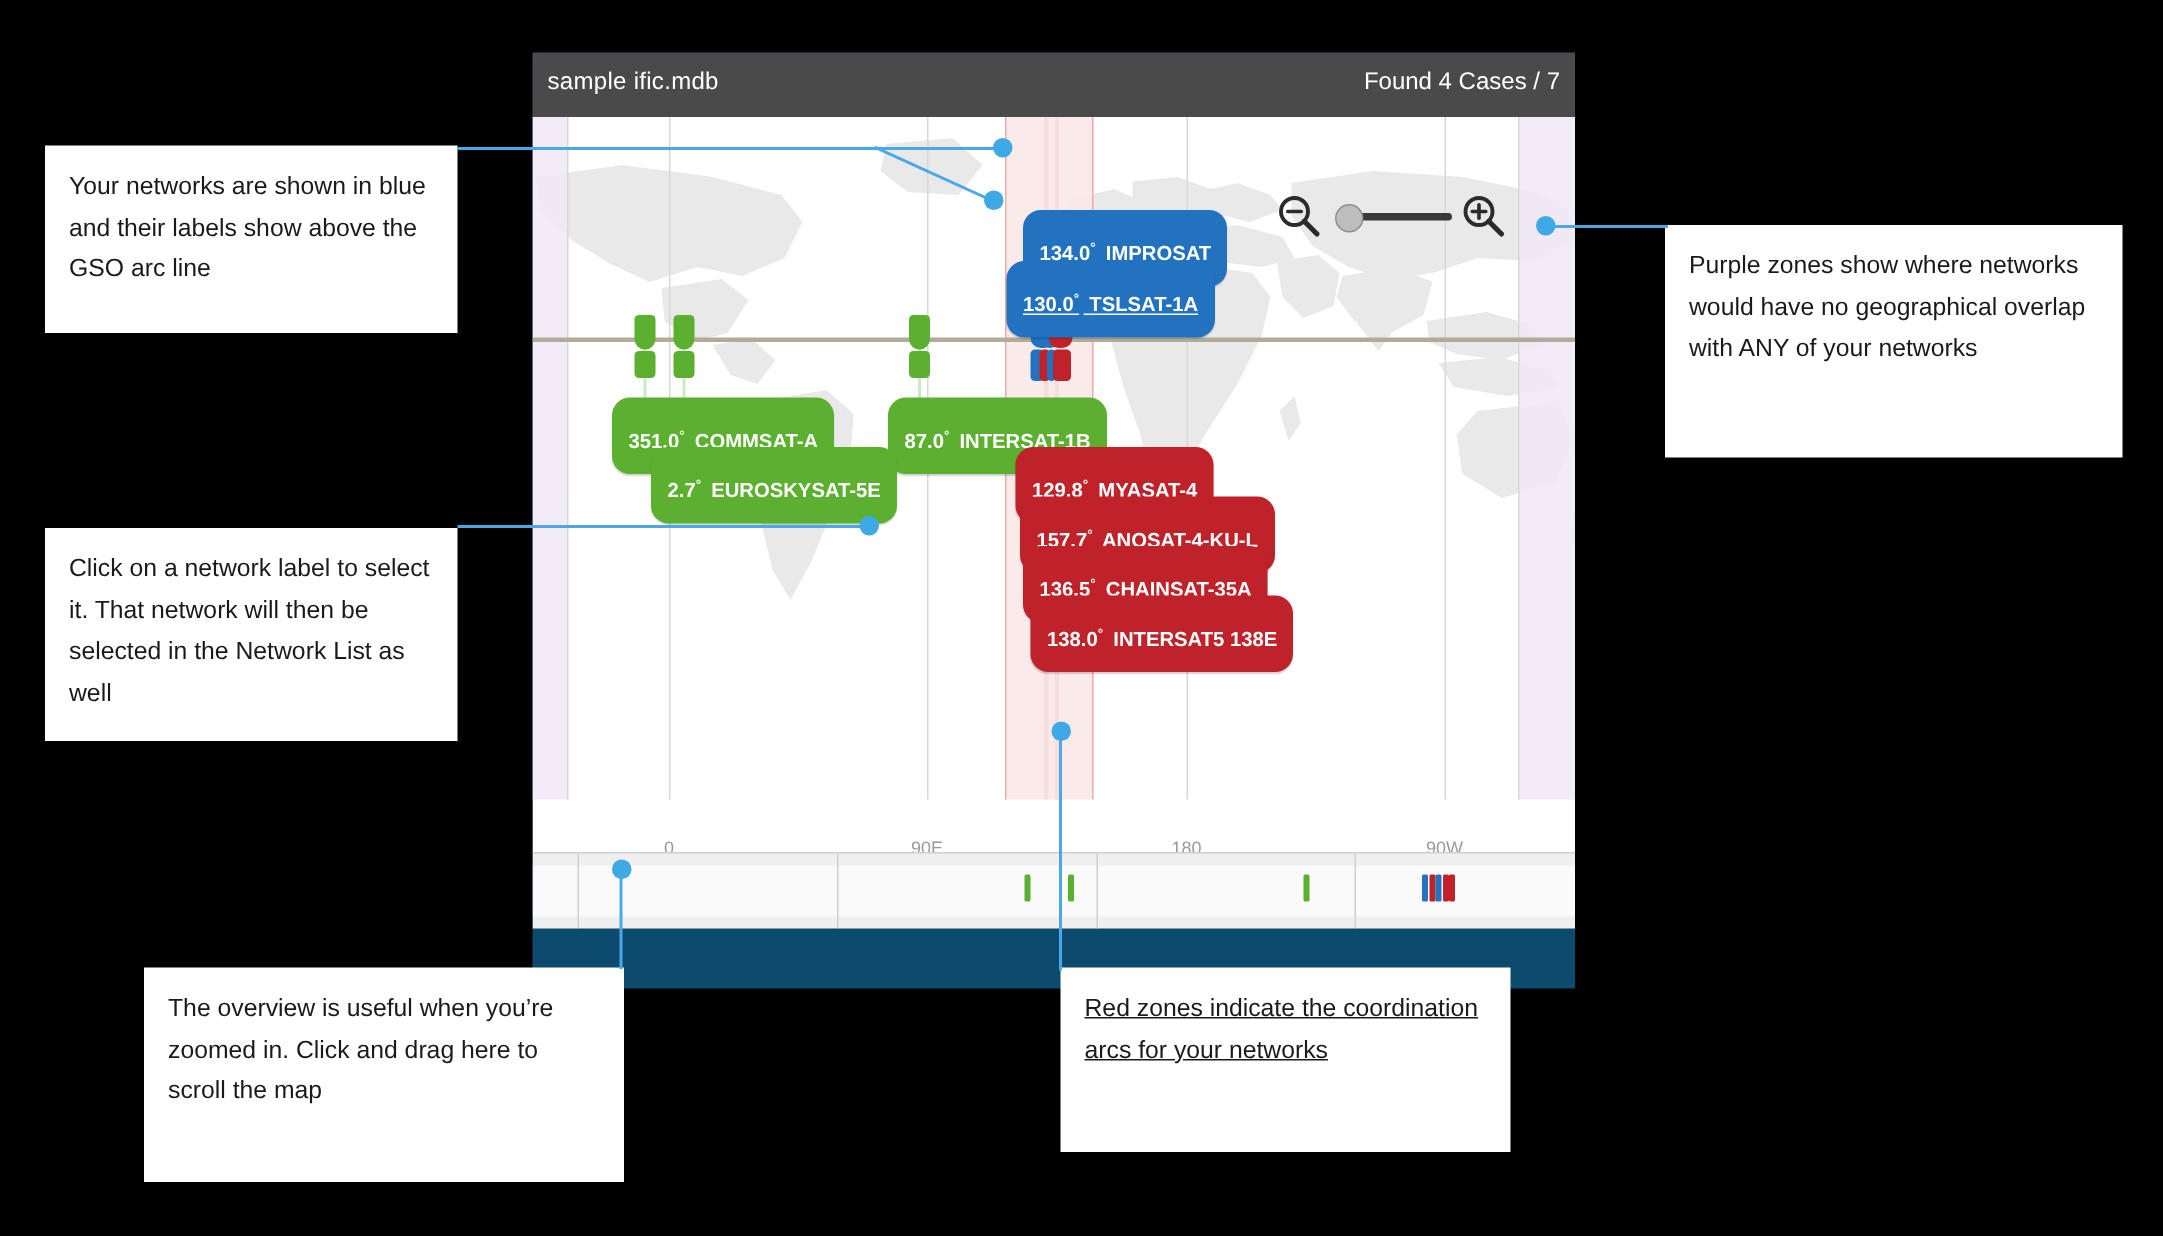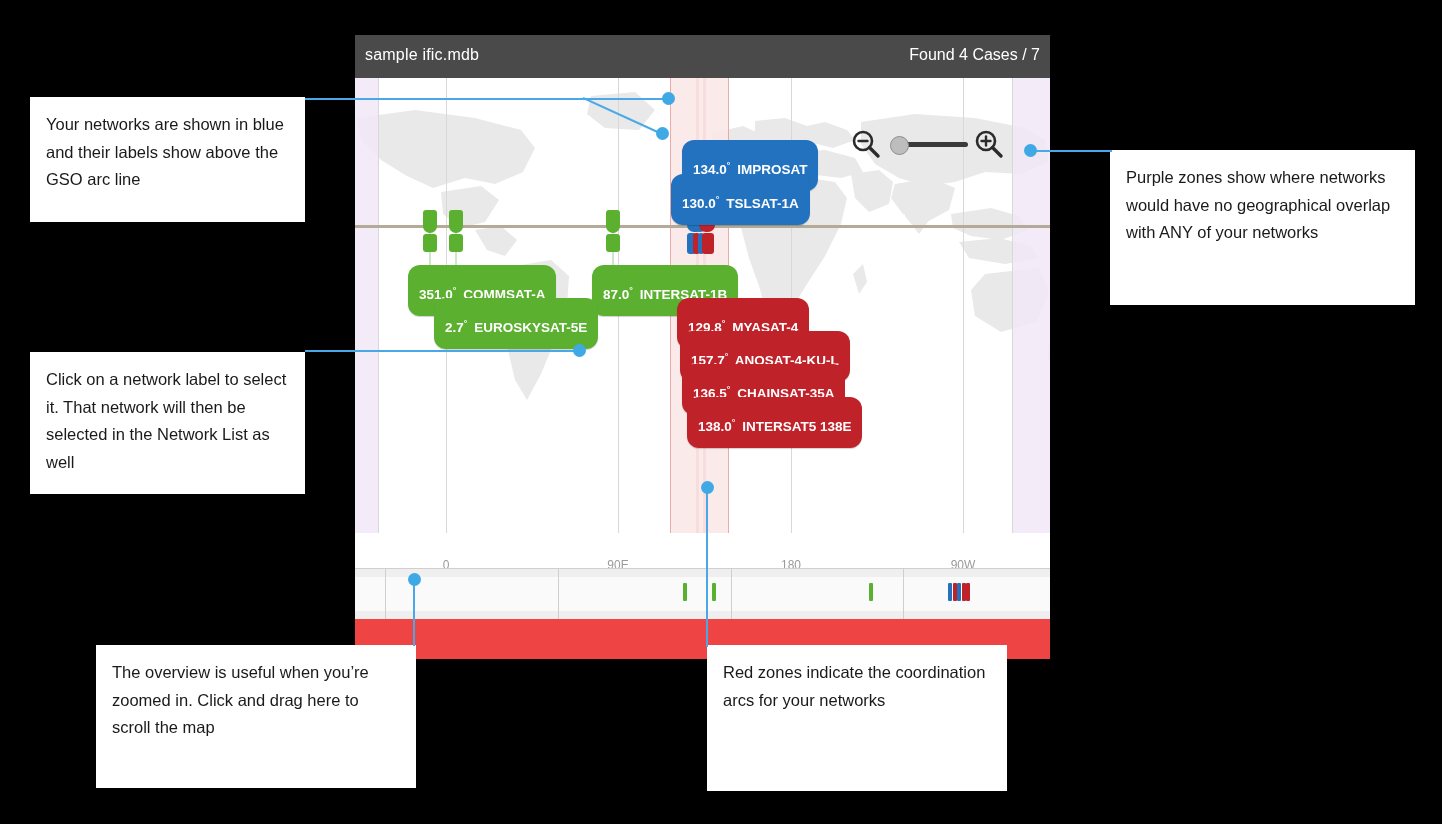--- a/index.html
+++ b/index.html
@@ -1,21 +1,21 @@
 <!DOCTYPE html>
 <html><head>
 <meta charset="utf-8">
 <style>
   html,body{margin:0;padding:0;background:#000;}
   body{width:1442px;height:824px;position:relative;overflow:hidden;
        font-family:"Liberation Sans","DejaVu Sans",sans-serif;}
 
   
   #app-window{position:absolute;left:355px;top:35px;width:695px;height:624px;
-              background:#ef4444;overflow:hidden;}
+              background:#0c4a6e;overflow:hidden;}
 
   #titlebar{position:absolute;left:0;top:0;width:695px;height:43px;
             background:#4a4a4a;color:#fff;}
   #titlebar .t-left{position:absolute;left:10px;top:11px;font-size:16px;letter-spacing:.2px;}
   #titlebar .t-right{position:absolute;right:10px;top:11px;font-size:16px;}
 
   
   #map{position:absolute;left:0;top:43px;width:695px;height:490px;background:#fff;overflow:hidden;}
   #map-svg{position:absolute;left:0;top:0;}
 
@@ -171,21 +171,21 @@
       <div style="position:absolute;left:0;top:27px;width:9px;height:21px;border-radius:3px;background:#2272bf;"></div>
       <div style="position:absolute;left:6px;top:27px;width:7px;height:21px;border-radius:3px;background:#c0222a;"></div>
       <div style="position:absolute;left:11px;top:27px;width:6px;height:21px;border-radius:3px;background:#2272bf;"></div>
       <div style="position:absolute;left:15px;top:27px;width:12px;height:21px;border-radius:3px;background:#c0222a;"></div>
     </div>
 
     <div class="netlabel lbl-blue" style="left:327px;top:62px;">
       <span>134.0</span><sup>°</sup>
       <span>IMPROSAT</span>
     </div>
-    <div class="netlabel lbl-blue" style="left:316px;top:96px;">
+    <div class="netlabel lbl-blue" style="left:316px;top:96px;text-decoration:underline;">
       <span>130.0</span><sup>°</sup>
       <span>TSLSAT-1A</span>
     </div>
     <div class="netlabel lbl-green" style="left:53px;top:187px;">
       <span>351.0</span><sup>°</sup>
       <span>COMMSAT-A</span>
     </div>
     <div class="netlabel lbl-green" style="left:237px;top:187px;">
       <span>87.0</span><sup>°</sup>
       <span>INTERSAT-1B</span>
@@ -279,17 +279,17 @@
 </div>
 <div class="lead lead-h" style="left:305px;top:350px;width:277px;"></div>
 <div class="dot" style="left:573px;top:344px;"></div>
 
 <div class="callout" style="left:96px;top:645px;width:320px;height:143px;">
   <span>The overview is useful when you’re zoomed in. Click and drag here to scroll the map</span>
 </div>
 <div class="lead lead-v" style="left:413px;top:584px;height:62px;"></div>
 <div class="dot" style="left:408px;top:573px;"></div>
 
-<div class="callout" style="left:707px;top:645px;width:300px;height:146px;">
+<div class="callout" style="left:707px;top:645px;width:300px;height:123px;text-decoration:underline;">
   <span>Red zones indicate the coordination arcs for your networks</span>
 </div>
 <div class="lead lead-v" style="left:706px;top:492px;height:155px;"></div>
 <div class="dot" style="left:701px;top:481px;"></div>
 
 </body></html>

